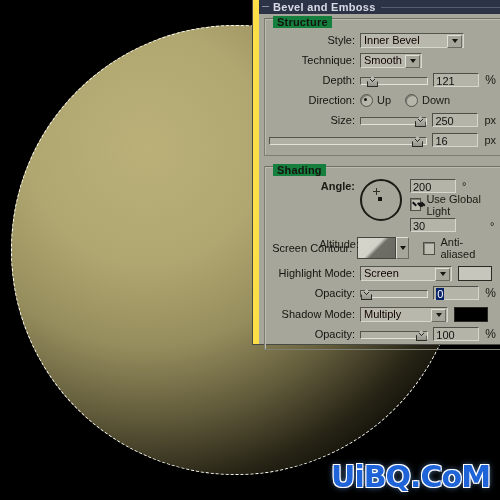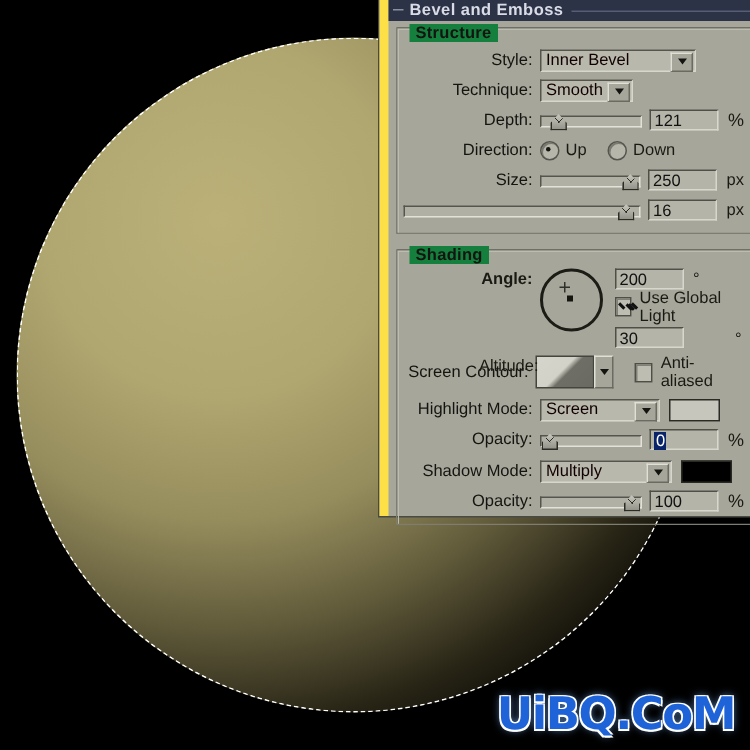--- a/index.html
+++ b/index.html
@@ -328,21 +328,21 @@
             <i></i>
           </div>
         <div class="chk" style="margin-left:14px;">
           <span class="box"></span>
           <span>Anti-aliased</span>
         </div>
       </div>
 
       <div class="row" style="margin-top:4px">
         <div class="lbl">Highlight Mode:</div>
-        <div class="ddl" style="width:80px">
+        <div class="ddl" style="width:92px">
           <span>Screen</span>
           <span class="arrow">
               <i></i>
             </span>
         </div>
         <div class="swatch" style="margin-left:6px;background:#c6c6bc;"></div>
       </div>
 
       <div class="row">
         <div class="lbl">Opacity:</div>

